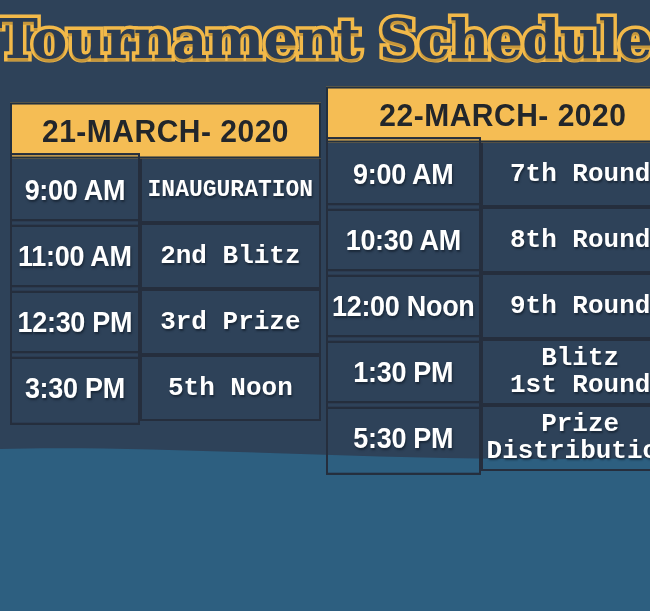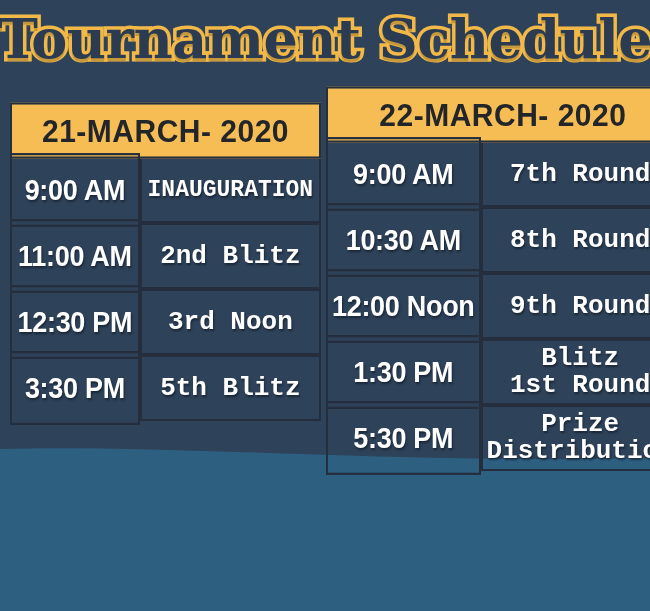--- a/index.html
+++ b/index.html
@@ -132,25 +132,25 @@
       <tr>
         <td class="cell c-time col-time">9:00 AM</td>
         <td class="cell c-event caps col-event">INAUGURATION</td>
       </tr>
       <tr>
         <td class="cell c-time col-time">11:00 AM</td>
         <td class="cell c-event col-event">2nd Blitz</td>
       </tr>
       <tr>
         <td class="cell c-time col-time">12:30 PM</td>
-        <td class="cell c-event col-event">3rd Noon</td>
+        <td class="cell c-event col-event">3rd Prize</td>
       </tr>
       <tr>
         <td class="cell c-time col-time">3:30 PM</td>
-        <td class="cell c-event col-event">5th Blitz</td>
+        <td class="cell c-event col-event">5th Noon</td>
       </tr>
     </tbody>
   </table>
 
   <table class="tbl" id="tbl-right">
     <thead>
       <tr>
         <th class="hdr" colspan="2">22-MARCH- 2020</th>
       </tr>
     </thead>

